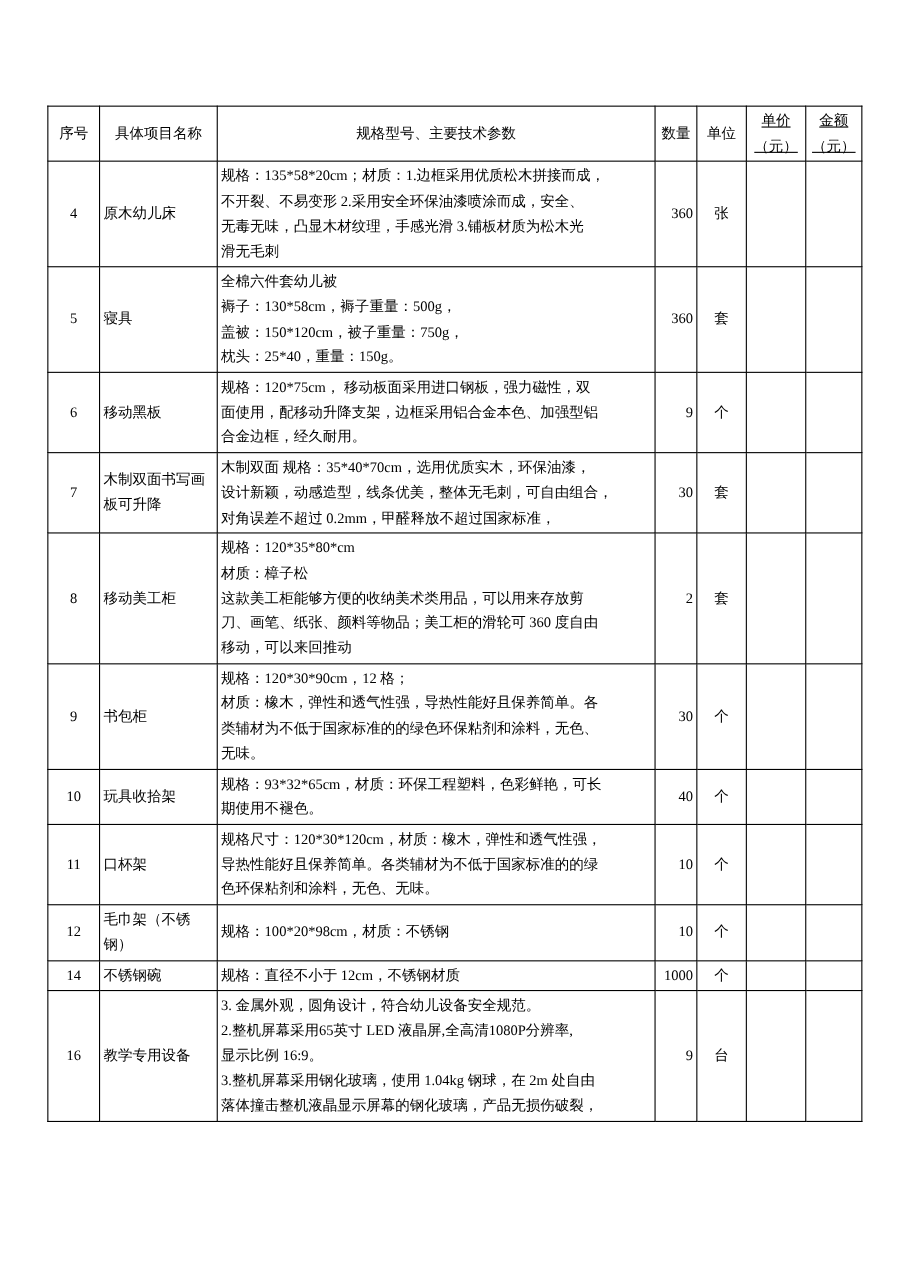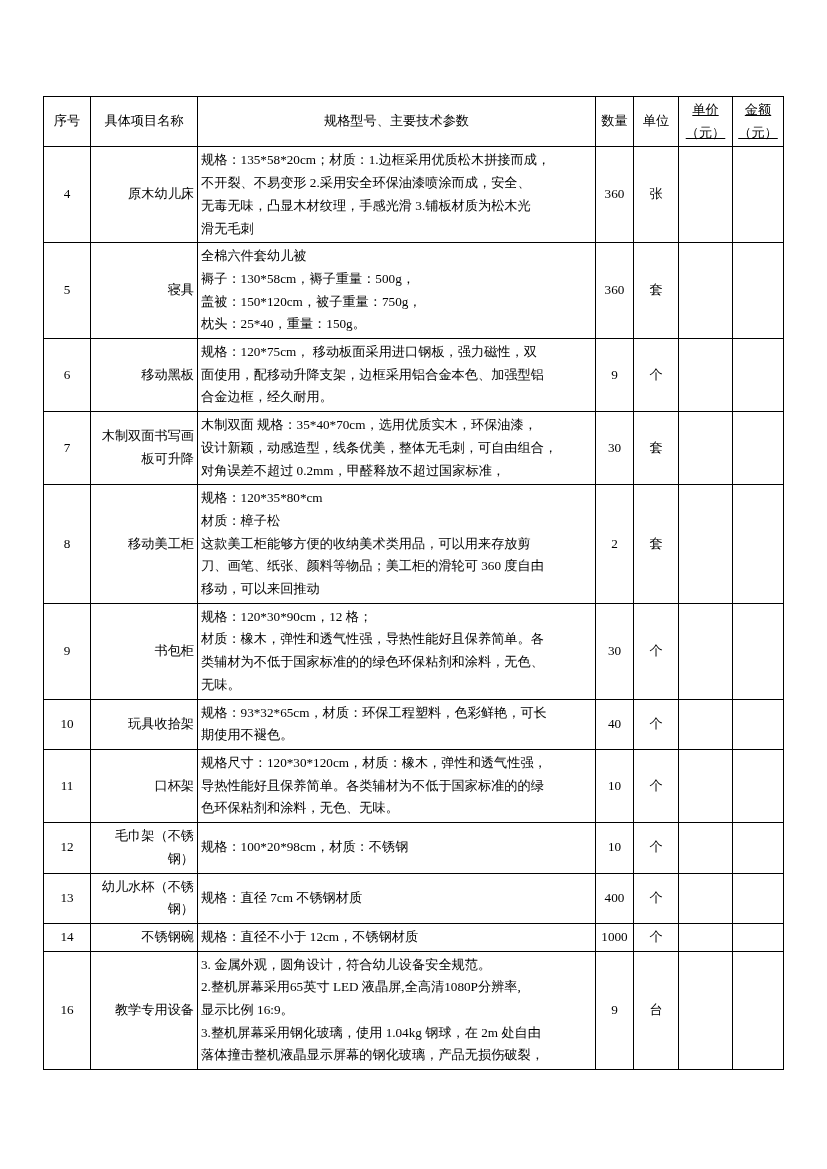--- a/index.html
+++ b/index.html
@@ -58,35 +58,35 @@
     text-align: center;
   }
   .hdr-stack span { display: block; text-decoration: underline; }
 
   td.cell-no {
     text-align: center;
     font-size: 11.4px;
     font-family: "Liberation Serif", "DejaVu Serif", serif;
   }
   td.cell-name {
-    text-align: right;
+    text-align: left;
     font-size: 13.2px;
     line-height: 1.75;
   }
   td.cell-spec {
     text-align: justify;
     text-align-last: left;
     font-size: 13.1px;
     line-height: 1.78;
     padding-left: 4px;
     padding-right: 2px;
   }
   td.cell-spec .ln { display: block; white-space: nowrap; }
   td.cell-qty {
-    text-align: center;
+    text-align: right;
     font-size: 11.6px;
   }
   td.cell-unit {
     text-align: center;
     font-size: 13px;
   }
   td.cell-price, td.cell-amount { }
 </style>
 </head>
 <body>
@@ -240,34 +240,20 @@
           <td class="cell-name">毛巾架（不锈钢）</td>
           <td class="cell-spec">
             <span class="ln">规格：100*20*98cm，材质：不锈钢</span>
           </td>
           <td class="cell-qty">10</td>
           <td class="cell-unit">个</td>
           <td class="cell-price"></td>
           <td class="cell-amount"></td>
         </tr>
         <tr>
-          <td class="cell-no">13</td>
-          <td class="cell-name">
-            <span style="display: block;">幼儿水杯（不锈</span>
-            <span style="display: block;">钢）</span>
-          </td>
-          <td class="cell-spec">
-            <span class="ln">规格：直径 7cm  不锈钢材质</span>
-          </td>
-          <td class="cell-qty">400</td>
-          <td class="cell-unit">个</td>
-          <td class="cell-price"></td>
-          <td class="cell-amount"></td>
-        </tr>
-        <tr>
           <td class="cell-no">14</td>
           <td class="cell-name">不锈钢碗</td>
           <td class="cell-spec">
             <span class="ln">规格：直径不小于 12cm，不锈钢材质</span>
           </td>
           <td class="cell-qty">1000</td>
           <td class="cell-unit">个</td>
           <td class="cell-price"></td>
           <td class="cell-amount"></td>
         </tr>

